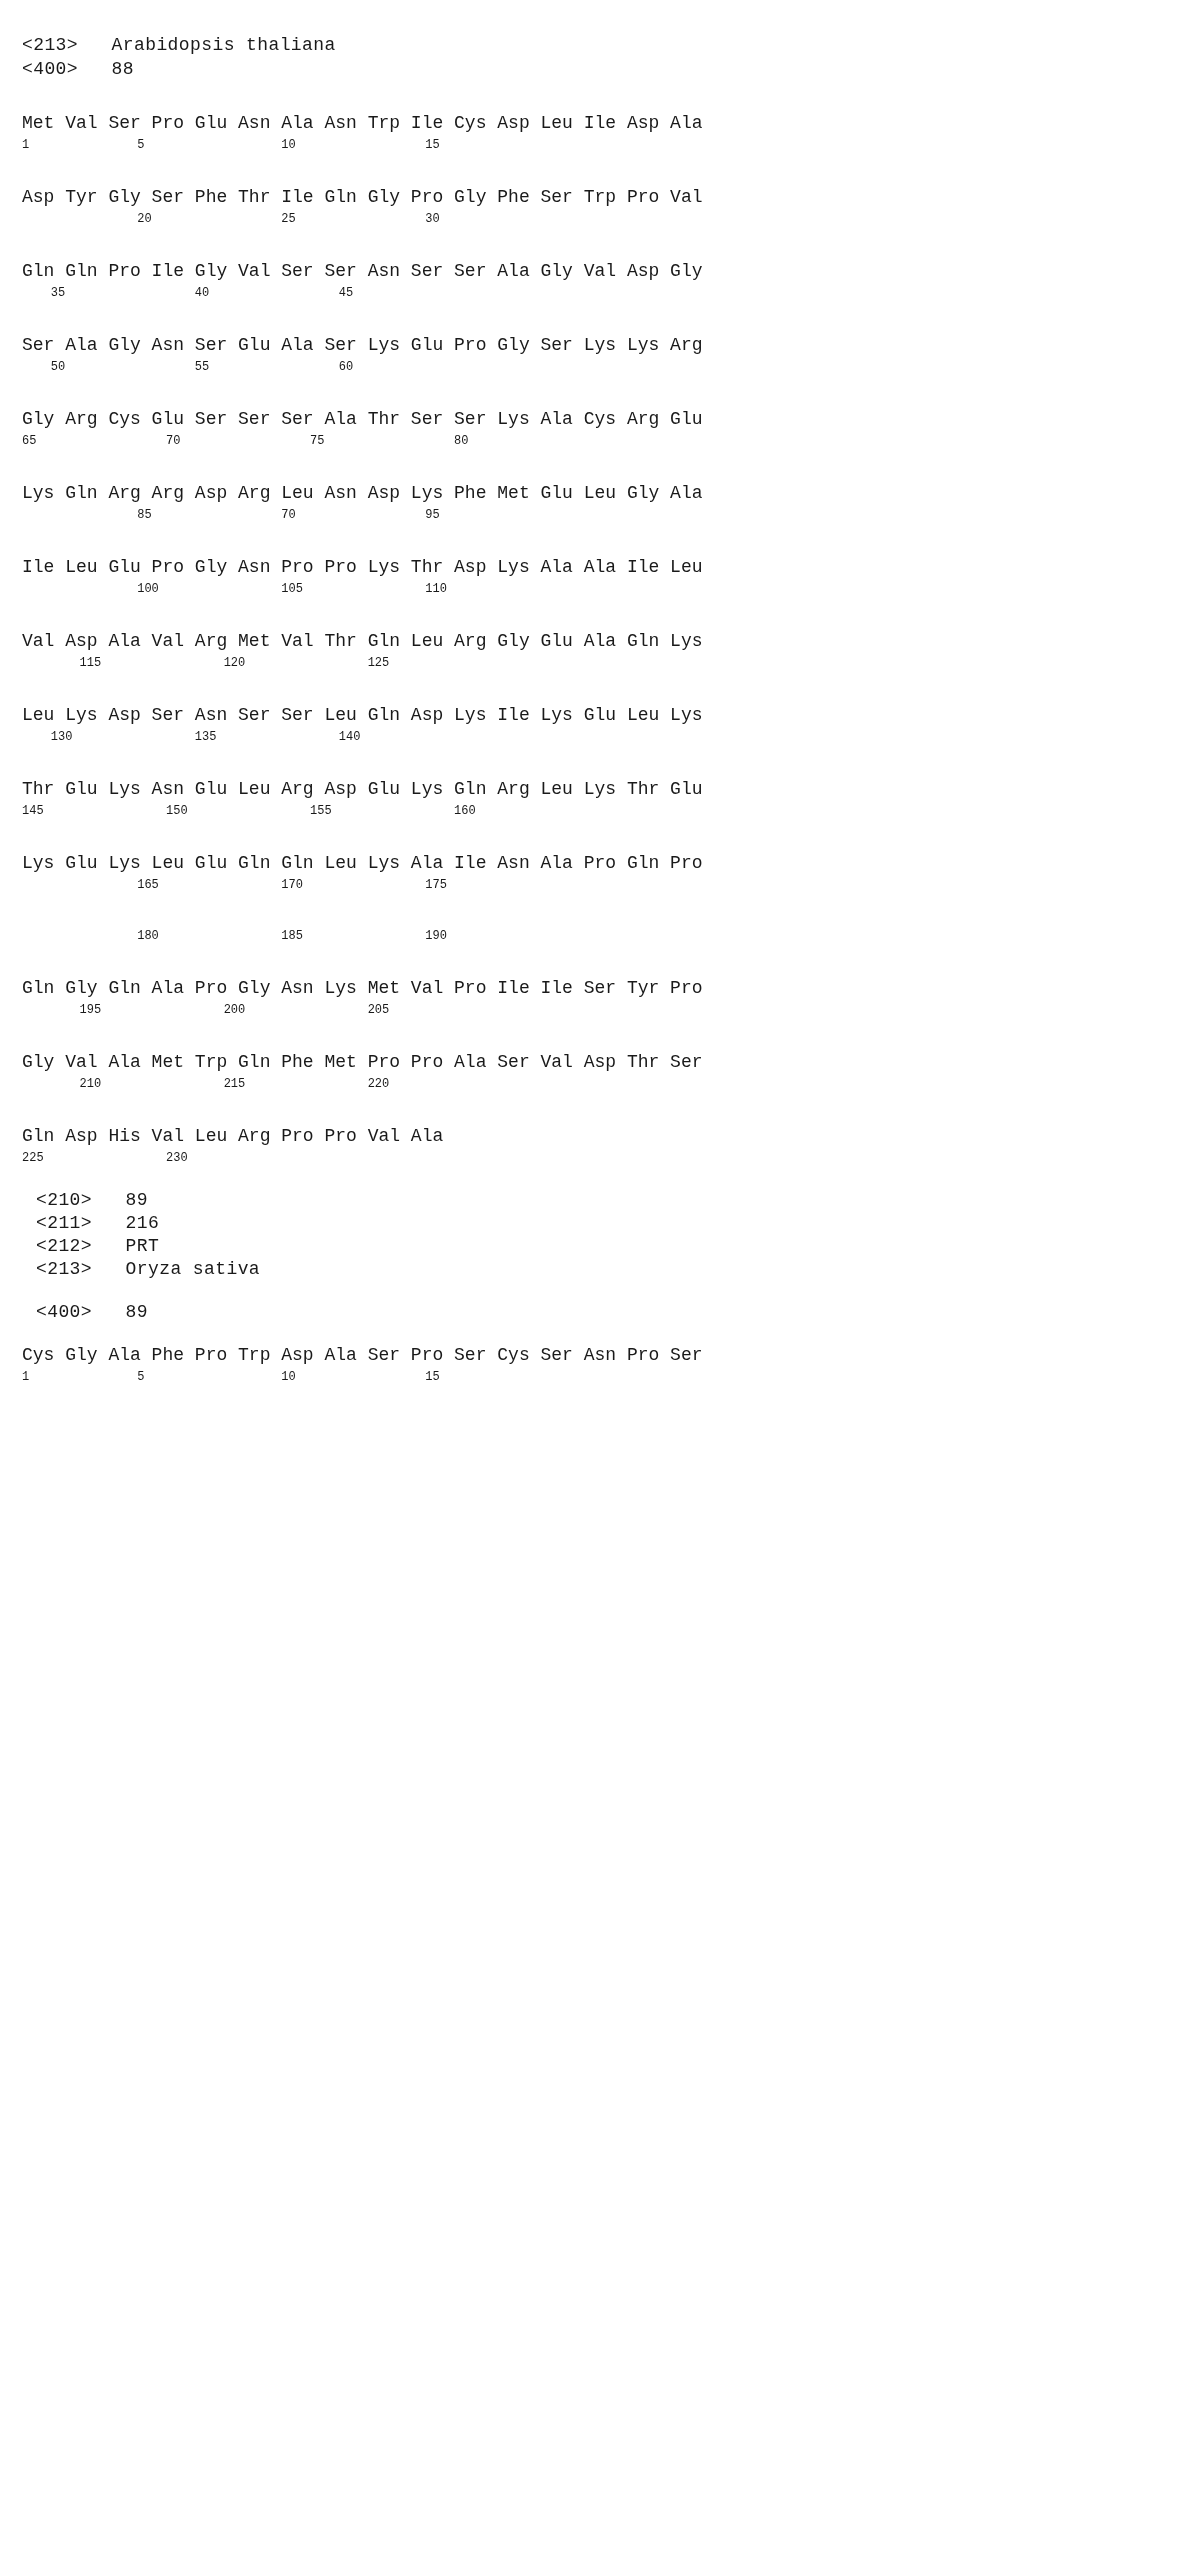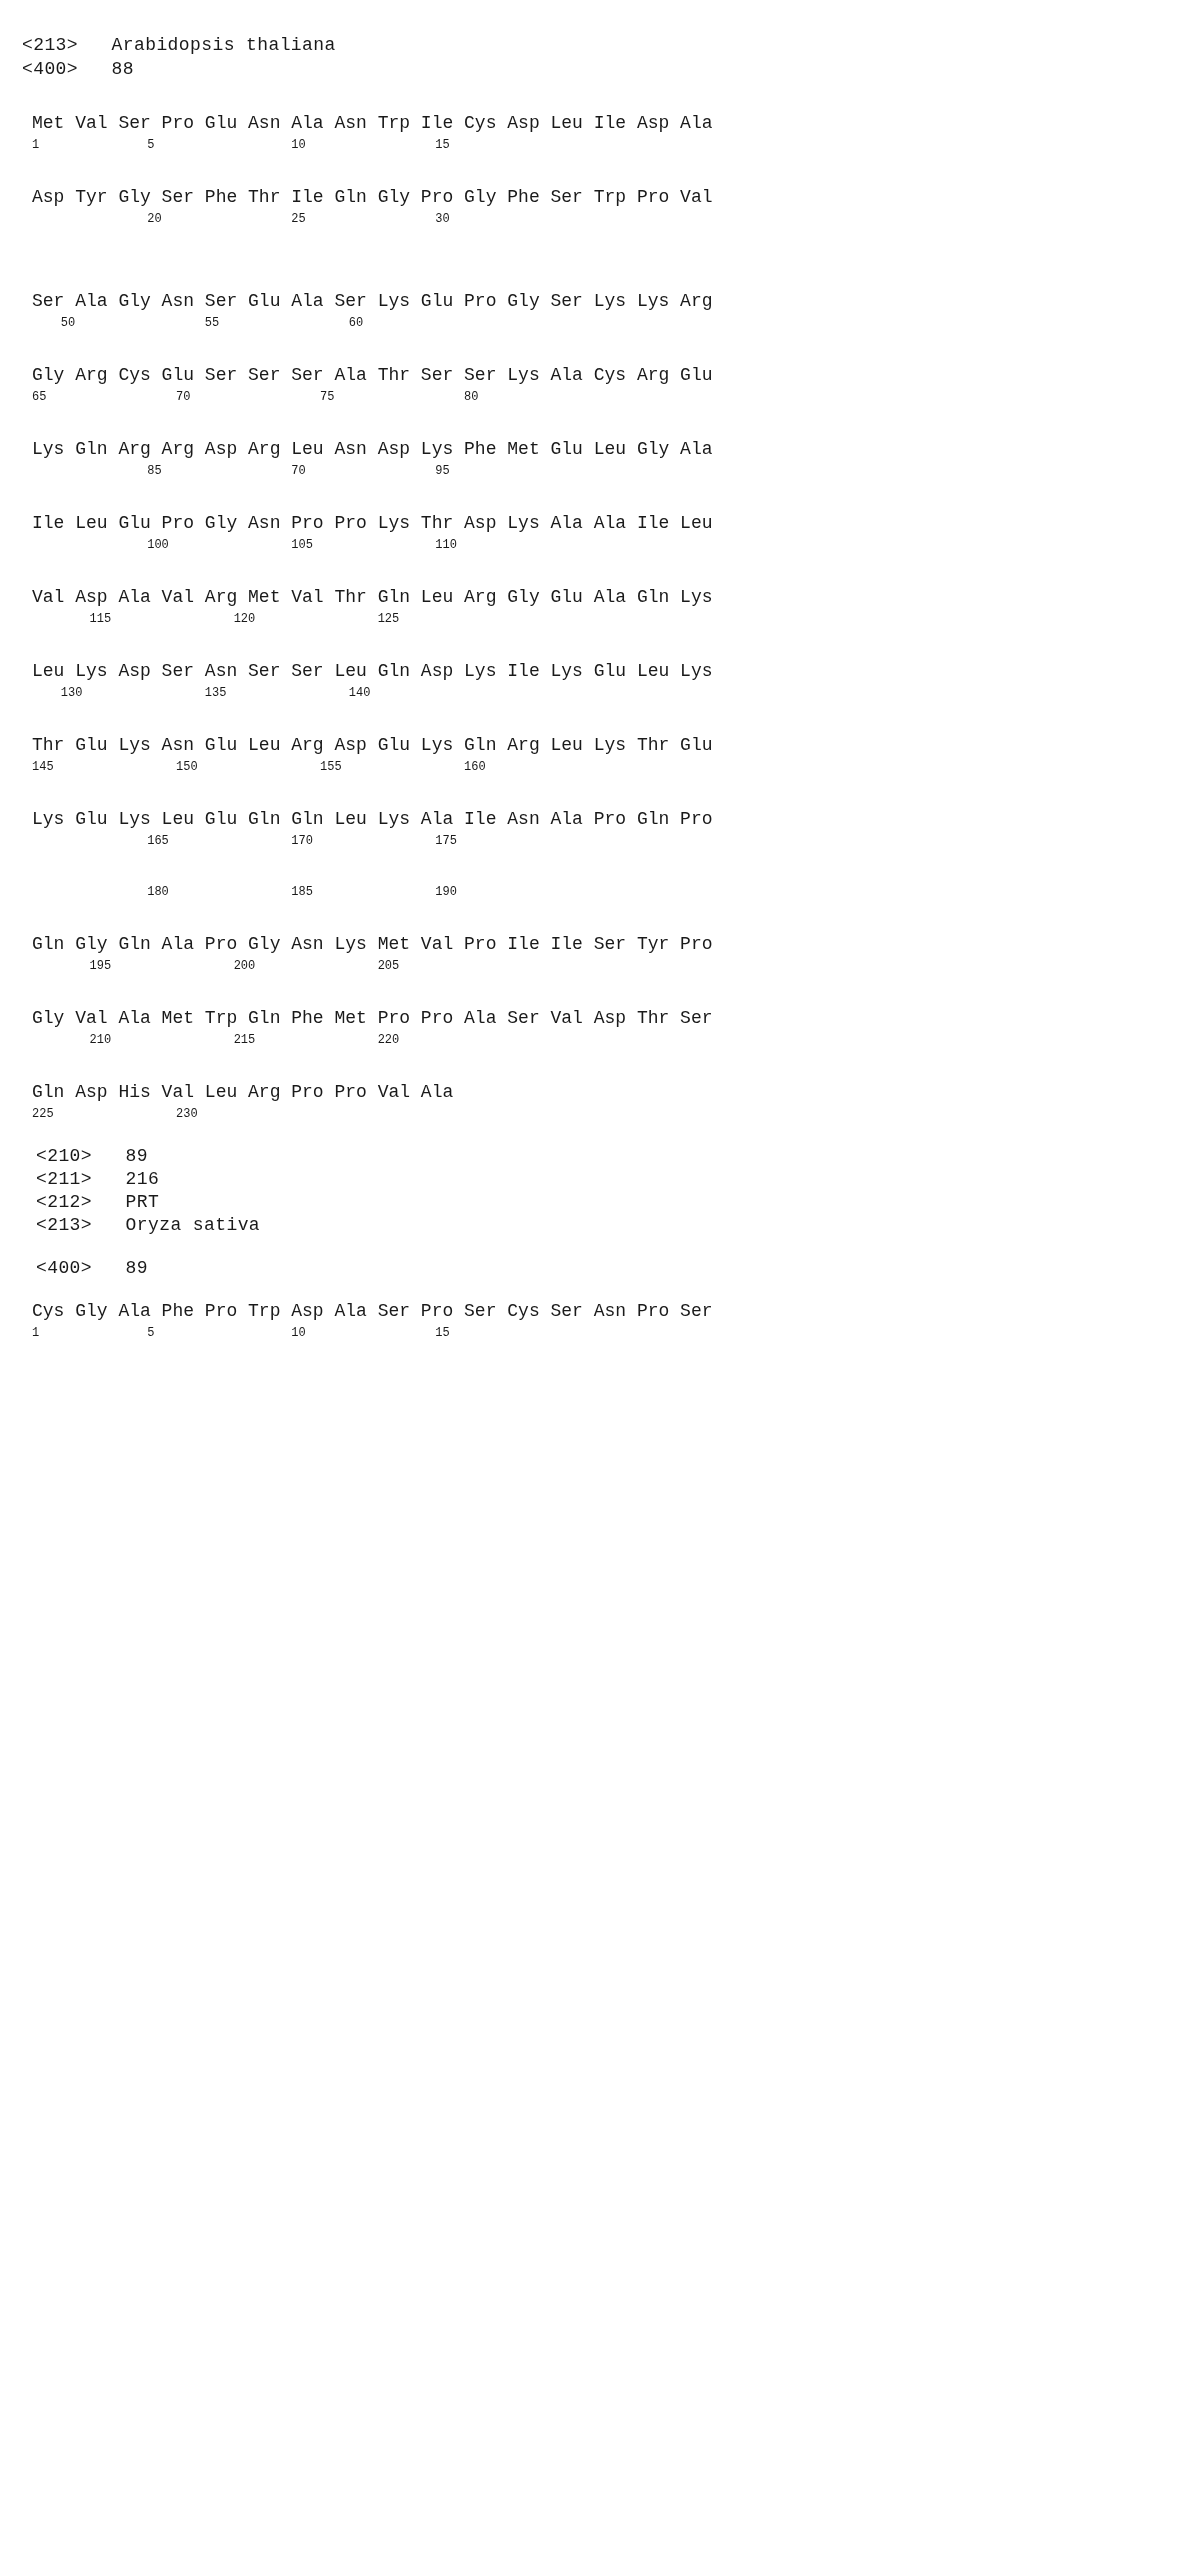--- a/index.html
+++ b/index.html
@@ -29,21 +29,21 @@
     letter-spacing: 0.4px;
     white-space: pre;
   }
   .hdr-line {
     padding-left: 22px;
   }
   .gap-sm { height: 20px; }
   .gap-md { height: 31px; }
 
   .seq-block {
-    padding-left: 32px;
+    padding-left: 22px;
     margin-bottom: 0;
   }
   .res-row {
     font-size: 18px;
     line-height: 23px;
     white-space: pre;
   }
   .num-row {
     font-size: 12px;
     line-height: 21px;
@@ -75,20 +75,24 @@
         <div class="seq-block">
           <div class="res-row">Met Val Ser Pro Glu Asn Ala Asn Trp Ile Cys Asp Leu Ile Asp Ala</div>
           <div class="num-row">1               5                   10                  15</div>
         </div>
         <div class="block-spacer"></div>
         <div class="seq-block">
           <div class="res-row">Asp Tyr Gly Ser Phe Thr Ile Gln Gly Pro Gly Phe Ser Trp Pro Val</div>
           <div class="num-row">                20                  25                  30</div>
         </div>
         <div class="block-spacer"></div>
+        <div class="seq-block">
+          <div class="res-row">Gln Gln Pro Ile Gly Val Ser Ser Asn Ser Ser Ala Gly Val Asp Gly</div>
+          <div class="num-row">    35                  40                  45</div>
+        </div>
         <div class="block-spacer"></div>
         <div class="seq-block">
           <div class="res-row">Ser Ala Gly Asn Ser Glu Ala Ser Lys Glu Pro Gly Ser Lys Lys Arg</div>
           <div class="num-row">    50                  55                  60</div>
         </div>
         <div class="block-spacer"></div>
         <div class="seq-block">
           <div class="res-row">Gly Arg Cys Glu Ser Ser Ser Ala Thr Ser Ser Lys Ala Cys Arg Glu</div>
           <div class="num-row">65                  70                  75                  80</div>
         </div>

